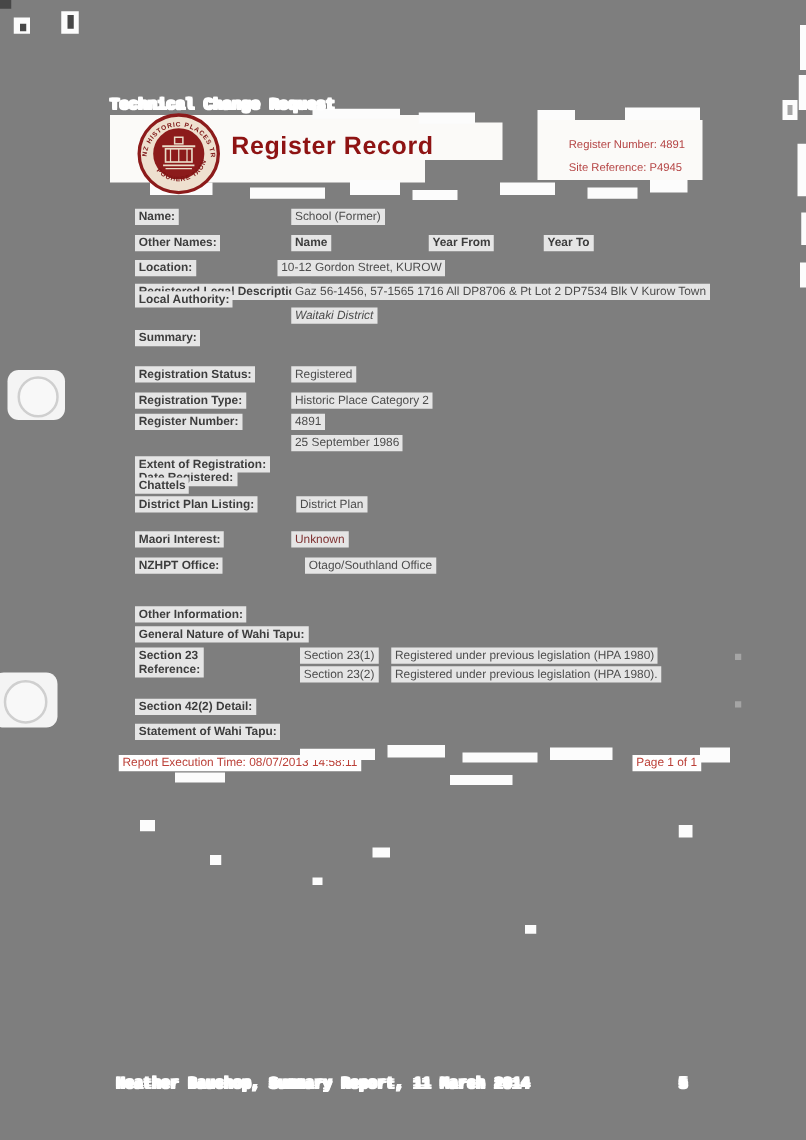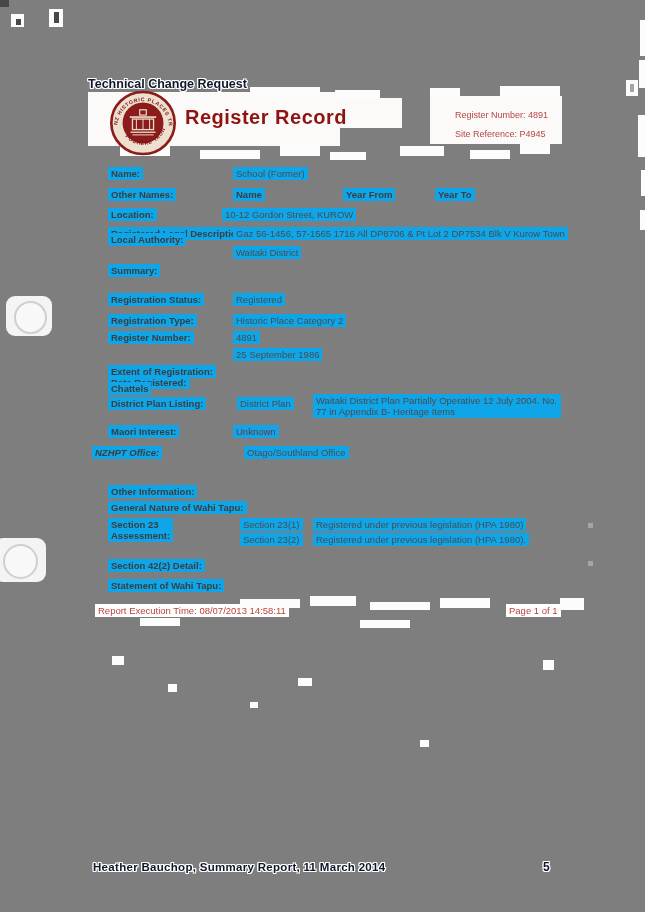--- a/index.html
+++ b/index.html
@@ -9,40 +9,40 @@
     background:#7e7e7e;
     font-family:"Liberation Sans", sans-serif;
     overflow:hidden;
   }
   .blob{position:absolute;background:#fcfcfc;}
   .chip{
     position:absolute;
     font-size:9.5px;
     line-height:11px;
     color:#4c4c4c;
-    background:#0ea5e9;
+    background:#e5e5e5;
     padding:1px 3px;
     white-space:nowrap;
   }
   .b{font-weight:bold;color:#3d3d3d;}
   .wrap{white-space:normal;}
   .maroon{color:#7e3030;}
   .redline{color:#bb4038;background:#ffffff;}
   .hdr-band{position:absolute;background:#fbfaf8;}
   .doc-title{
     position:absolute;left:185px;top:106px;
     font-size:20px;font-weight:bold;letter-spacing:.5px;
     color:#8e1313;background:transparent;
   }
   .hdr-refs{position:absolute;left:455px;width:110px;text-align:left;
     font-size:9px;color:#b54545;}
   .halo-text{
     position:absolute;
-    font-family:Liberation Sans, sans-serif;
-    font-weight:bold;color:#0f172a;
+    font-family:Liberation Mono, monospace;
+    font-weight:bold;color:#ffffff;
     text-shadow:-1px 0 0 #fff,1px 0 0 #fff,0 -1px 0 #fff,0 1px 0 #fff,
                 1px 1px 0 #fff,-1px -1px 0 #fff,-1px 1px 0 #fff,1px -1px 0 #fff;
   }
   .punch{position:absolute;background:#f4f4f4;border-radius:9px;}
   .punch-ring{position:absolute;border:2px solid #cfcfcf;border-radius:50%;background:#f8f8f8;}
   .speck-dark{position:absolute;background:#474747;}
   .speck-gray{position:absolute;background:#a5a5a5;}
   .seal{position:absolute;left:106px;top:90px;}
 </style>
 </head>
@@ -123,21 +123,21 @@
   <div class="chip b" style="left:343px;top:188px;">Year From</div>
   <div class="chip b" style="left:435px;top:188px;">Year To</div>
 
   <div class="chip b" style="left:108px;top:208px;">Location:</div>
   <div class="chip" style="left:222px;top:208px;">10-12 Gordon Street, KUROW</div>
 
   <div class="chip b" style="left:108px;top:227px;">Registered Legal Description:</div>
   <div class="chip" style="left:233px;top:227px;">Gaz 56-1456, 57-1565 1716 All DP8706 &amp; Pt Lot 2 DP7534 Blk V Kurow Town</div>
 
   <div class="chip b" style="left:108px;top:233px;">Local Authority:</div>
-  <div class="chip" style="left:233px;top:246px;">Waitaki District</div>
+  <div class="chip" style="left:233px;top:246px;font-style:italic;">Waitaki District</div>
 
   <div class="chip b" style="left:108px;top:264px;">Summary:</div>
 
   <div class="chip b" style="left:108px;top:293px;">Registration Status:</div>
   <div class="chip" style="left:233px;top:293px;">Registered</div>
 
   <div class="chip b" style="left:108px;top:314px;">Registration Type:</div>
   <div class="chip" style="left:233px;top:314px;">Historic Place Category 2</div>
 
   <div class="chip b" style="left:108px;top:331px;">Register Number:</div>
@@ -145,34 +145,33 @@
 
   <div class="chip b" style="left:108px;top:348px;margin-top:28px;">Date Registered:</div>
   <div class="chip" style="left:233px;top:348px;">25 September 1986</div>
 
   <div class="chip b" style="left:108px;top:365px;">Extent of Registration:</div>
 
   <div class="chip b" style="left:108px;top:382px;">Chattels</div>
 
   <div class="chip b" style="left:108px;top:397px;">District Plan Listing:</div>
   <div class="chip" style="left:237px;top:397px;">District Plan</div>
-  <div class="chip wrap" style="left:313px;top:394px;width:242px;">Waitaki District Plan Partially Operative 12 July 2004. No. 77 in Appendix B- Heritage Items</div>
 
   <div class="chip b" style="left:108px;top:425px;">Maori Interest:</div>
   <div class="chip maroon" style="left:233px;top:425px;">Unknown</div>
 
-  <div class="chip b" style="left:92px;top:446px;font-style:italic;">NZHPT Office:</div>
+  <div class="chip b" style="left:108px;top:446px;">NZHPT Office:</div>
   <div class="chip" style="left:244px;top:446px;">Otago/Southland Office</div>
 
   <div class="chip b" style="left:108px;top:485px;">Other Information:</div>
   <div class="chip b" style="left:108px;top:501px;">General Nature of Wahi Tapu:</div>
 
   <div class="chip b" style="left:108px;top:518px;">
     <div>Section 23</div>
-    <div>Assessment:</div>
+    <div>Reference:</div>
   </div>
   <div class="chip" style="left:240px;top:518px;">Section 23(1)</div>
   <div class="chip" style="left:313px;top:518px;">Registered under previous legislation (HPA 1980)</div>
   <div class="chip" style="left:240px;top:533px;">Section 23(2)</div>
   <div class="chip" style="left:313px;top:533px;">Registered under previous legislation (HPA 1980).</div>
 
   <div class="chip b" style="left:108px;top:559px;">Section 42(2) Detail:</div>
   <div class="chip b" style="left:108px;top:579px;">Statement of Wahi Tapu:</div>
 
   <div class="speck-gray" style="left:588px;top:523px;width:5px;height:5px;"></div>

